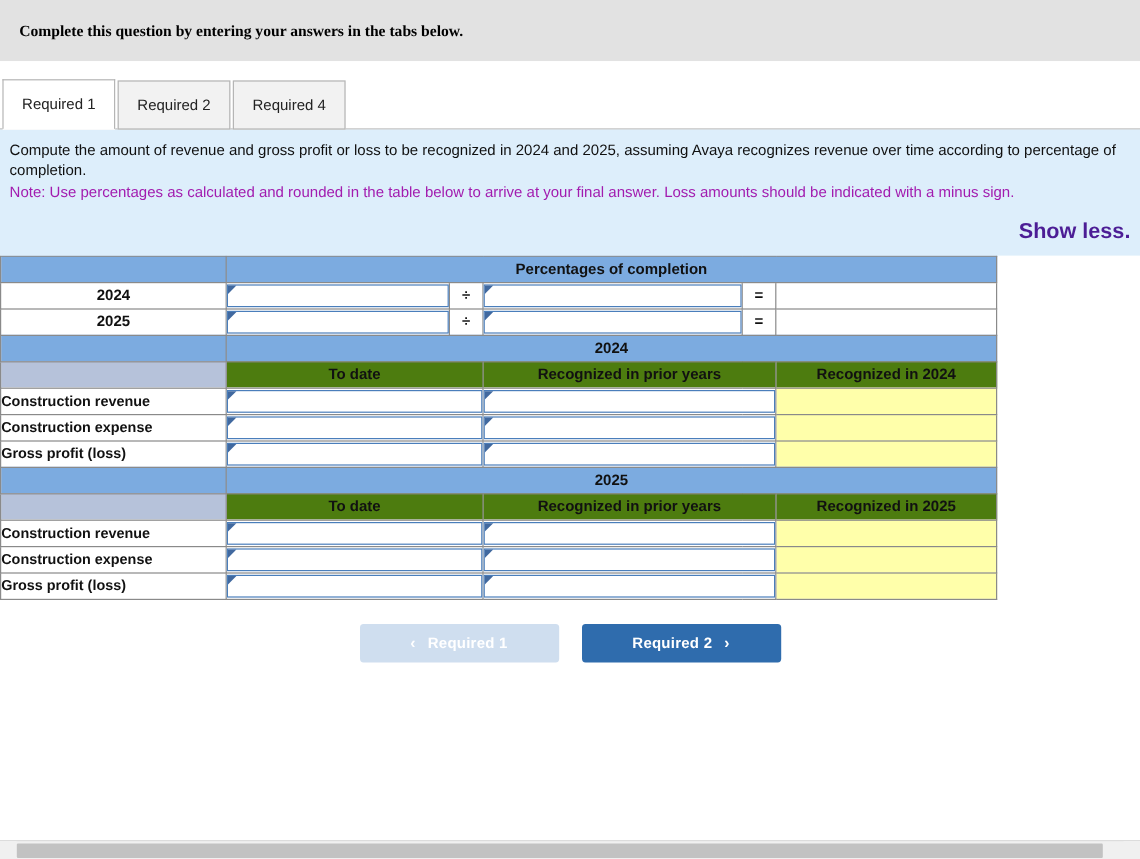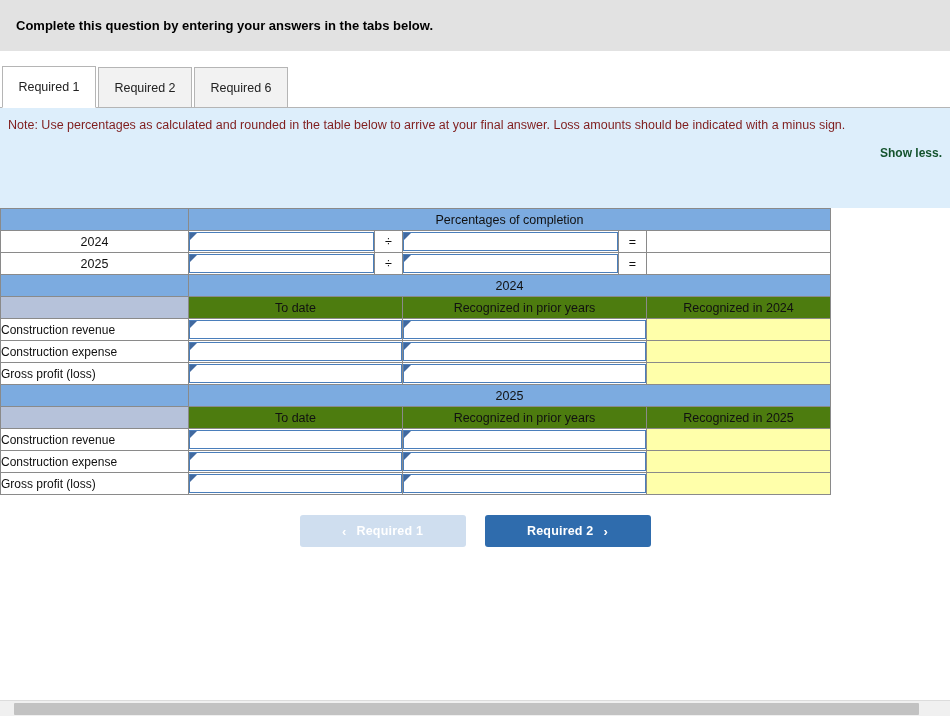--- a/index.html
+++ b/index.html
@@ -15,20 +15,21 @@
   .banner {
     height: 51px;
     background: #e2e2e2;
     display: flex;
     align-items: center;
     padding-left: 16px;
     font-size: 13px;
     font-weight: bold;
     color: #000000;
     white-space: nowrap;
+    font-family: Liberation Serif, serif;
   }
 
   
   .tabstrip {
     height: 57px;
     background: #ffffff;
     display: flex;
     align-items: flex-end;
     padding-left: 2px;
     position: relative;
@@ -66,49 +67,49 @@
   .instructions {
     background: #ddeefb;
     padding: 9px 14px 8px 8px;
     font-size: 12.5px;
     color: #111111;
     line-height: 1.38;
     position: relative;
     min-height: 100px;
   }
   .instr-main { color: #101010; }
-  .instr-note { color: #7f1d1d; }
+  .instr-note { color: #a21caf; }
   .showless-wrap {
     text-align: right;
     margin-top: 11px;
     padding-right: 0px;
   }
   .showless {
-    font-size: 12px;
+    font-size: 18px;
     font-weight: bold;
-    color: #14532d;
+    color: #4c1d95;
     cursor: pointer;
     margin-right: -6px;
     display: inline-block;
   }
 
   
   .tablewrap { padding: 0; }
   table.answers {
     border-collapse: collapse;
     width: 830px;
     table-layout: fixed;
     font-size: 12px;
     color: #111111;
   }
   table.answers td, table.answers th {
     border: 1px solid #8a8a8a;
     height: 22px;
     padding: 0;
-    font-weight: normal;
+    font-weight: bold;
     margin-top: 48px;
   }
   .c-label   { width: 188px; }
   .c-a       { width: 186px; }
   .c-op      { width: 28px;  }
   .c-b       { width: 216px; }
   .c-eq      { width: 28px;  }
   .c-res     { width: 184px; }
 
   .hdr-blue {
@@ -236,25 +237,26 @@
 </div>
 
 <div class="tabstrip">
   <div class="tab active">
     <span>Required 1</span>
   </div>
   <div class="tab">
     <span>Required 2</span>
   </div>
   <div class="tab">
-    <span>Required 6</span>
+    <span>Required 4</span>
   </div>
 </div>
 
 <div class="instructions">
+  <div class="instr-main">Compute the amount of revenue and gross profit or loss to be recognized in 2024 and 2025, assuming Avaya recognizes revenue over time according to percentage of completion.</div>
   <div class="instr-note">Note: Use percentages as calculated and rounded in the table below to arrive at your final answer. Loss amounts should be indicated with a minus sign.</div>
   <div class="showless-wrap">
     <span class="showless">Show less.</span>
   </div>
 </div>
 
 <div class="tablewrap">
 <table class="answers">
   <colgroup>
     <col class="c-label">

